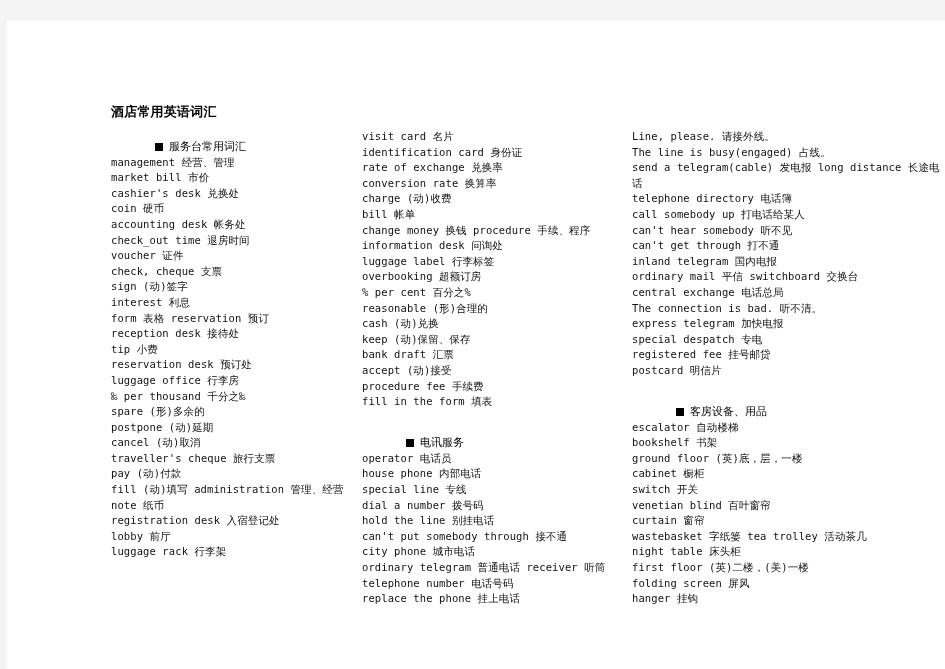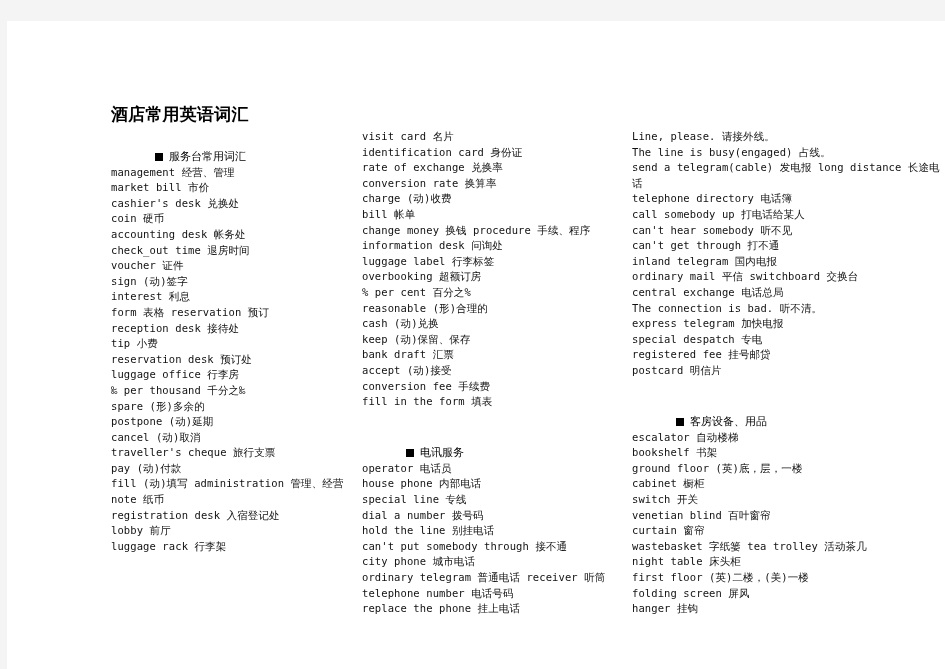--- a/index.html
+++ b/index.html
@@ -20,21 +20,21 @@
     width: 938px;
     height: 648px;
     background: #ffffff;
     box-sizing: border-box;
   }
   #doc-title {
     position: absolute;
     left: 104px;
     top: 82px;
     font-family: "DejaVu Sans", "Liberation Sans", sans-serif;
-    font-size: 17px;
+    font-size: 13px;
     font-weight: bold;
     color: #000000;
     letter-spacing: 0.2px;
     white-space: nowrap;
   }
   .column {
     position: absolute;
     top: 108px;
   }
   #col-left  { left: 104px;  width: 248px; }
@@ -48,21 +48,21 @@
     white-space: nowrap;
     letter-spacing: 0.1px;
   }
   .entry.wrap { white-space: normal; }
   .section-head {
     font-size: 10.5px;
     line-height: 15.6px;
     color: #000000;
     font-weight: bold;
     white-space: nowrap;
-    margin-top: 20px;
+    margin-top: 10px;
     padding-left: 44px;
   }
   .section-head .bullet {
     display: inline-block;
     width: 8px;
     height: 8px;
     background: #000000;
     margin-right: 6px;
     vertical-align: -1px;
   }
@@ -84,20 +84,21 @@
     <div class="section-head">
       <span class="bullet"></span><span class="head-label">服务台常用词汇</span>
     </div>
     <div class="entry">management 经营、管理</div>
     <div class="entry">market bill 市价</div>
     <div class="entry">cashier's desk 兑换处</div>
     <div class="entry">coin 硬币</div>
     <div class="entry">accounting desk 帐务处</div>
     <div class="entry">check_out time 退房时间</div>
     <div class="entry">voucher 证件</div>
+    <div class="entry">check, cheque 支票</div>
     <div class="entry">sign (动)签字</div>
     <div class="entry">interest 利息</div>
     <div class="entry">form 表格 reservation 预订</div>
     <div class="entry">reception desk 接待处</div>
     <div class="entry">tip 小费</div>
     <div class="entry">reservation desk 预订处</div>
     <div class="entry">luggage office 行李房</div>
     <div class="entry">‰ per thousand 千分之‰</div>
     <div class="entry">spare (形)多余的</div>
     <div class="entry">postpone (动)延期</div>
@@ -121,21 +122,21 @@
     <div class="entry">change money 换钱 procedure 手续、程序</div>
     <div class="entry">information desk 问询处</div>
     <div class="entry">luggage label 行李标签</div>
     <div class="entry">overbooking 超额订房</div>
     <div class="entry">% per cent 百分之%</div>
     <div class="entry">reasonable (形)合理的</div>
     <div class="entry">cash (动)兑换</div>
     <div class="entry">keep (动)保留、保存</div>
     <div class="entry">bank draft 汇票</div>
     <div class="entry">accept (动)接受</div>
-    <div class="entry">conversion fee 手续费</div>
+    <div class="entry">procedure fee 手续费</div>
     <div class="entry">fill in the form 填表</div>
     <div class="spacer"></div>
     <div class="section-head">
       <span class="bullet"></span><span class="head-label">电讯服务</span>
     </div>
     <div class="entry">operator 电话员</div>
     <div class="entry">house phone 内部电话</div>
     <div class="entry">special line 专线</div>
     <div class="entry">dial a number  拨号码</div>
     <div class="entry">hold the line  别挂电话</div>

